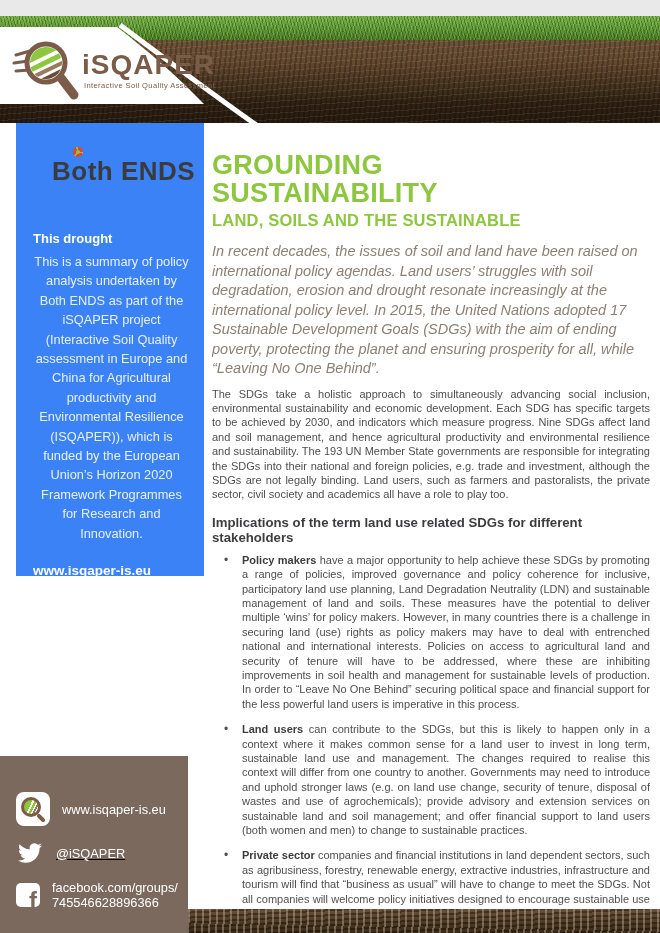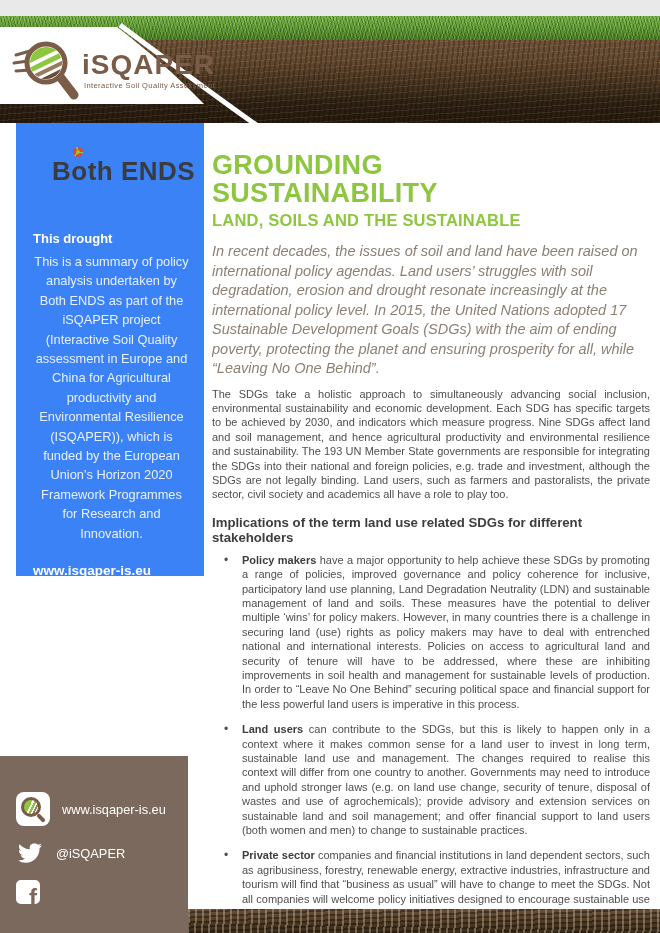--- a/index.html
+++ b/index.html
@@ -30,21 +30,21 @@
                #8cc63f 205deg 228deg,#e8432d 228deg 335deg,#8cc63f 335deg 360deg);}
   .be-ring::after{content:"";position:absolute;left:3px;top:3px;width:4px;height:4px;
     border-radius:50%;background:#8cc63f;}
   .doc-heading{margin:44px 17px 0 17px;color:#fff;font-weight:bold;font-size:13px;}
   .doc-text{margin:6px 14px 0 17px;color:rgba(255,255,255,.88);font-size:12.8px;line-height:19.4px;text-align:center;}
   .side-link{margin:20px 17px 0 17px;color:#fff;font-weight:bold;font-size:13.5px;cursor:pointer;}
 
   
   .social{position:absolute;left:0;top:740px;width:188px;height:193px;background:#7a695c;}
   .srow{display:flex;align-items:center;gap:12px;padding-left:16px;}
-  .srow1{margin-top:36px;} .srow2{margin-top:13px;} .srow3{margin-top:13px;}
+  .srow1{margin-top:36px;} .srow2{margin-top:13px;text-decoration:underline;} .srow3{margin-top:13px;}
   .slabel{color:#fff;font-size:12.8px;cursor:pointer;}
   .appicon{width:34px;height:34px;background:#fff;border-radius:8px;position:relative;flex:0 0 auto;}
   .mini-lens{position:absolute;left:5px;top:5px;width:14px;height:14px;border:3px solid #7a5c49;
     border-radius:50%;
     background:linear-gradient(115deg,#8dc63f 0 42%,#fff 42% 52%,#8dc63f 52% 64%,
                #fff 64% 72%,#9a7a5c 72% 82%,#fff 82% 88%,#7a5c49 88% 100%);}
   .mini-handle{position:absolute;left:23px;top:21px;width:4px;height:10px;background:#7a5c49;
     border-radius:2px;transform:rotate(-45deg);}
   .birdicon{width:28px;height:28px;flex:0 0 auto;display:flex;align-items:center;}
   .fbicon{width:24px;height:24px;background:#fff;border-radius:5px;position:relative;
@@ -124,20 +124,24 @@
         <svg width="28" height="24" viewBox="0 0 24 24">
           <path fill="#ffffff" d="M23.953 4.57a10 10 0 0 1-2.825.775 4.958 4.958 0 0 0 2.163-2.723 9.99 9.99 0 0 1-3.127 1.195 4.92 4.92 0 0 0-8.384 4.482C7.69 8.095 4.067 6.13 1.64 3.162a4.822 4.822 0 0 0-.666 2.475c0 1.71.87 3.213 2.188 4.096a4.904 4.904 0 0 1-2.228-.616v.06a4.923 4.923 0 0 0 3.946 4.827 4.996 4.996 0 0 1-2.212.085 4.936 4.936 0 0 0 4.604 3.417 9.867 9.867 0 0 1-6.102 2.105c-.39 0-.779-.023-1.17-.067a13.995 13.995 0 0 0 7.557 2.209c9.053 0 13.998-7.496 13.998-13.985 0-.21 0-.42-.015-.63A9.935 9.935 0 0 0 24 4.59z"></path>
         </svg>
       </span>
       <span class="slabel">@iSQAPER</span>
     </div>
     <div class="srow srow3">
       <span class="fbicon">
           <span>f</span>
         </span>
+      <span class="slabel" style="line-height:15px;">
+        <span>facebook.com/groups/</span><br>
+        <span>745546628896366</span>
+      </span>
     </div>
   </div>
 
   <div class="main">
     <div class="title">
       <div>GROUNDING</div>
       <div>SUSTAINABILITY</div>
     </div>
     <div class="subtitle">
       <div>LAND, SOILS AND THE SUSTAINABLE</div>

